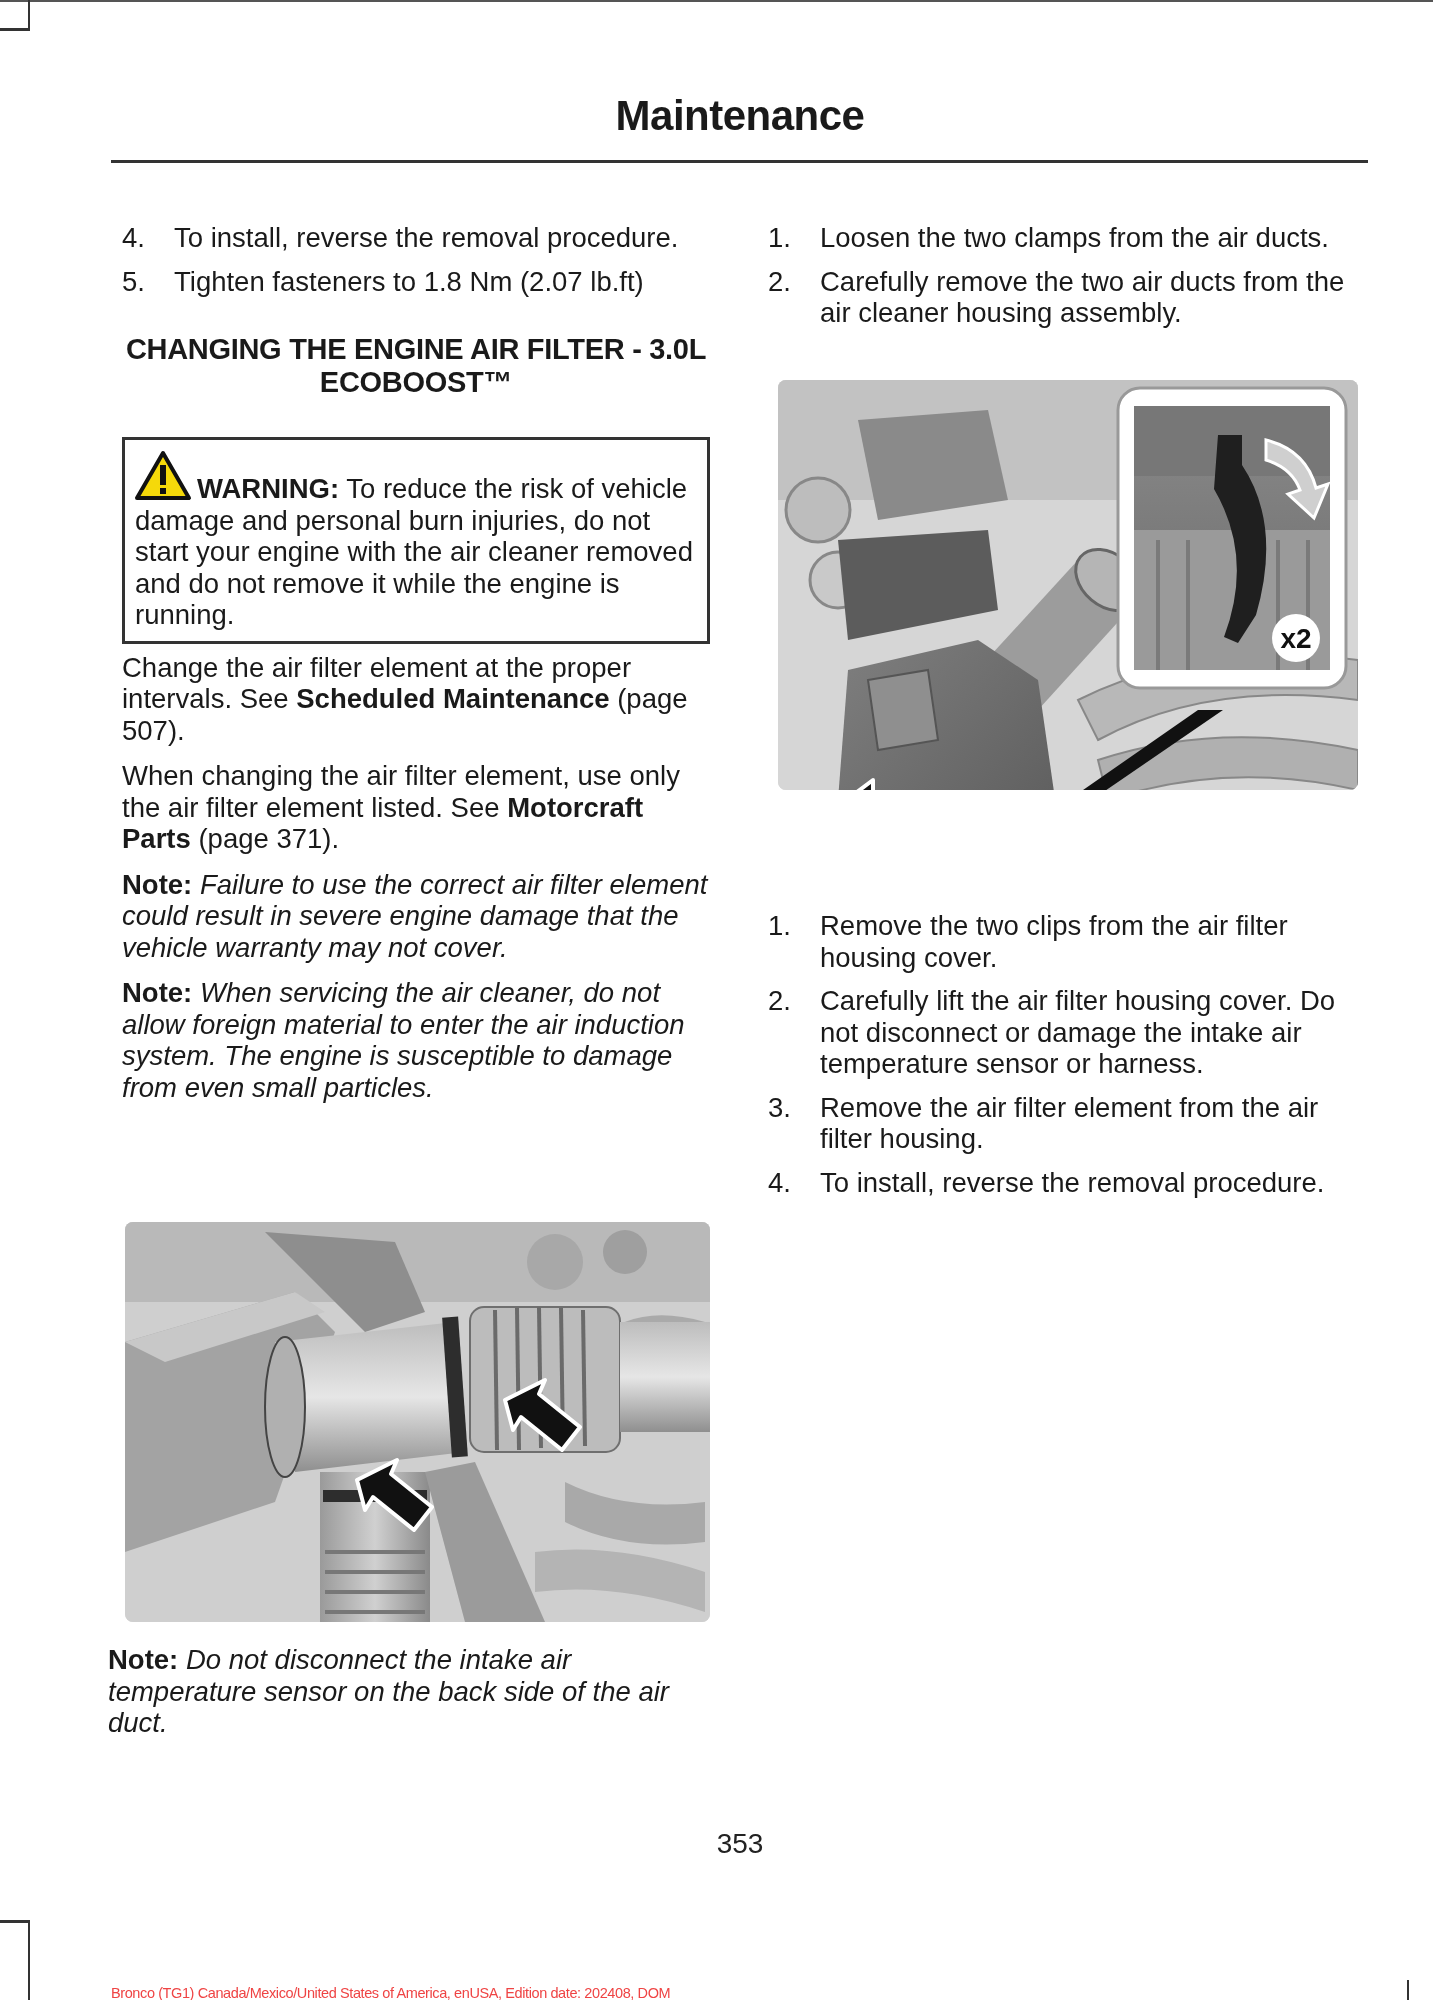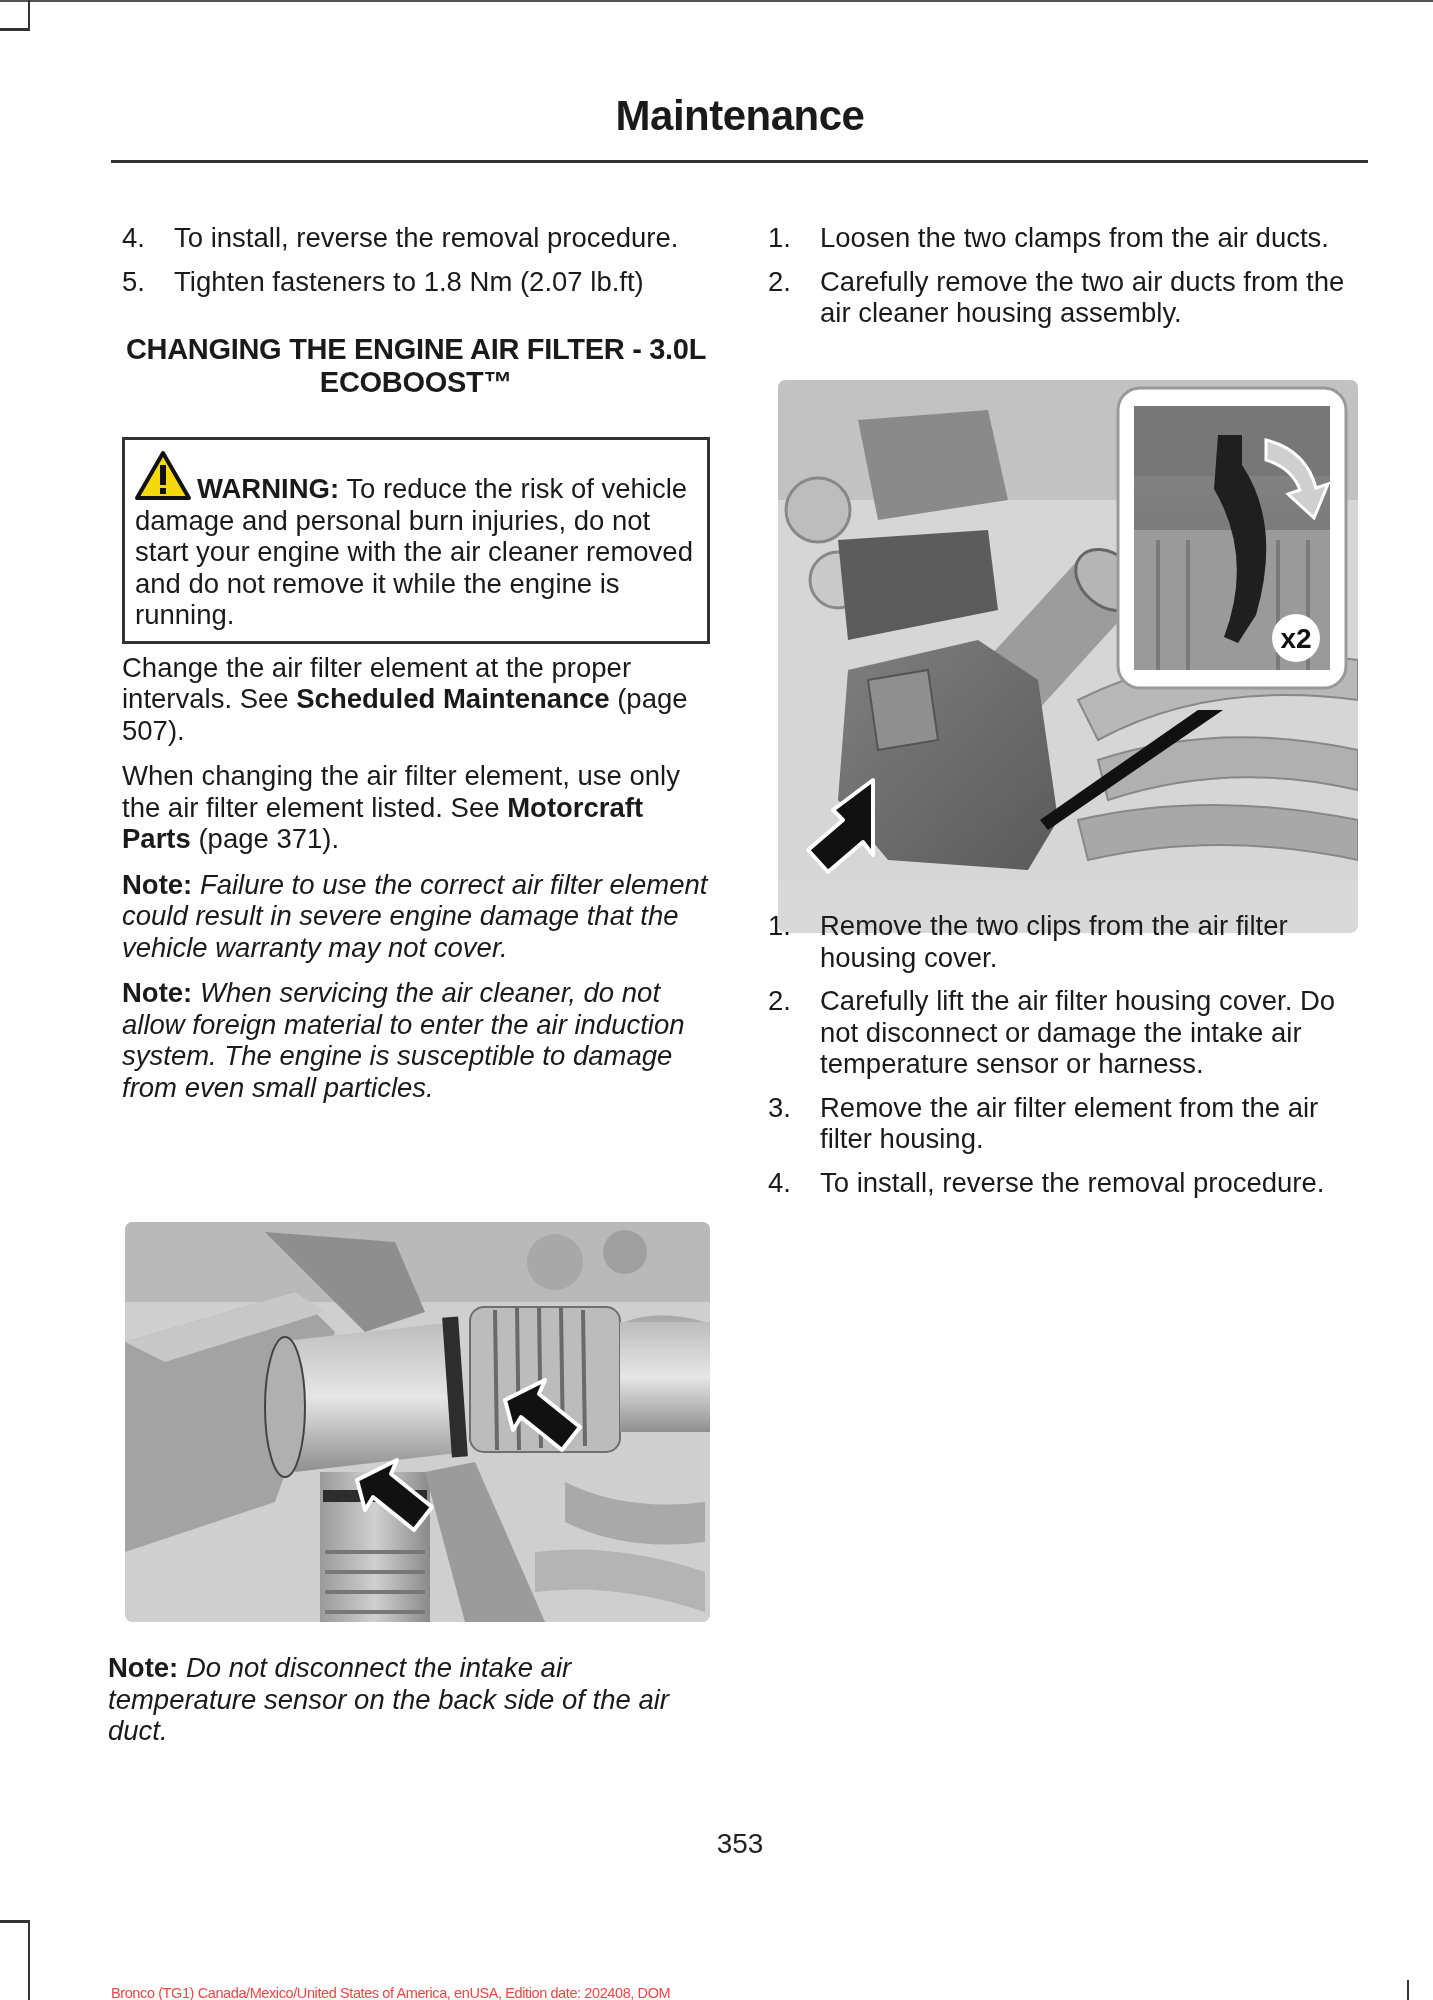--- a/index.html
+++ b/index.html
@@ -26,27 +26,27 @@
   ol.steps li .num { position: absolute; left: 0; top: 0; }
 
   h2.section { font-size: 29px; line-height: 33px; font-weight: bold; margin: 36px 0 38px 0; letter-spacing: -0.3px; text-align: center; }
 
   .warning-box { border: 3px solid #333; padding: 10px 12px 10px 10px; margin-bottom: 8px; }
   .warn-icon { display: inline-block; vertical-align: -4px; width: 62px; height: 52px; }
   .warn-label { font-weight: bold; }
 
   p.para { margin: 0 0 14px 0; }
   p.para b { font-weight: bold; }
-  p.note { margin: 8px 0 14px 0; }
+  p.note { margin: 0 0 14px 0; }
   p.note i { font-style: italic; }
   p.note b { font-weight: bold; }
 
   .figure { position: absolute; background: #d9d9d9; overflow: hidden; border-radius: 8px; }
   .fig-left { left: 125px; top: 1222px; width: 585px; height: 400px; }
-  .fig-right { left: 778px; top: 380px; width: 580px; height: 553px; }
+  .fig-right { left: 778px; top: 380px; width: 580px; height: 410px; }
 
   .page-number { left: 0; width: 1480px; top: 1828px; text-align: center; font-size: 28px; color: #222; }
   .footer { left: 111px; top: 1985px; font-size: 14.5px; color: #ef4444; letter-spacing: -0.4px; }
 </style>
 </head>
 <body>
 
 <div class="abs crop-top"></div>
 <div class="abs crop-tl"></div>
 <div class="abs crop-bl"></div>

